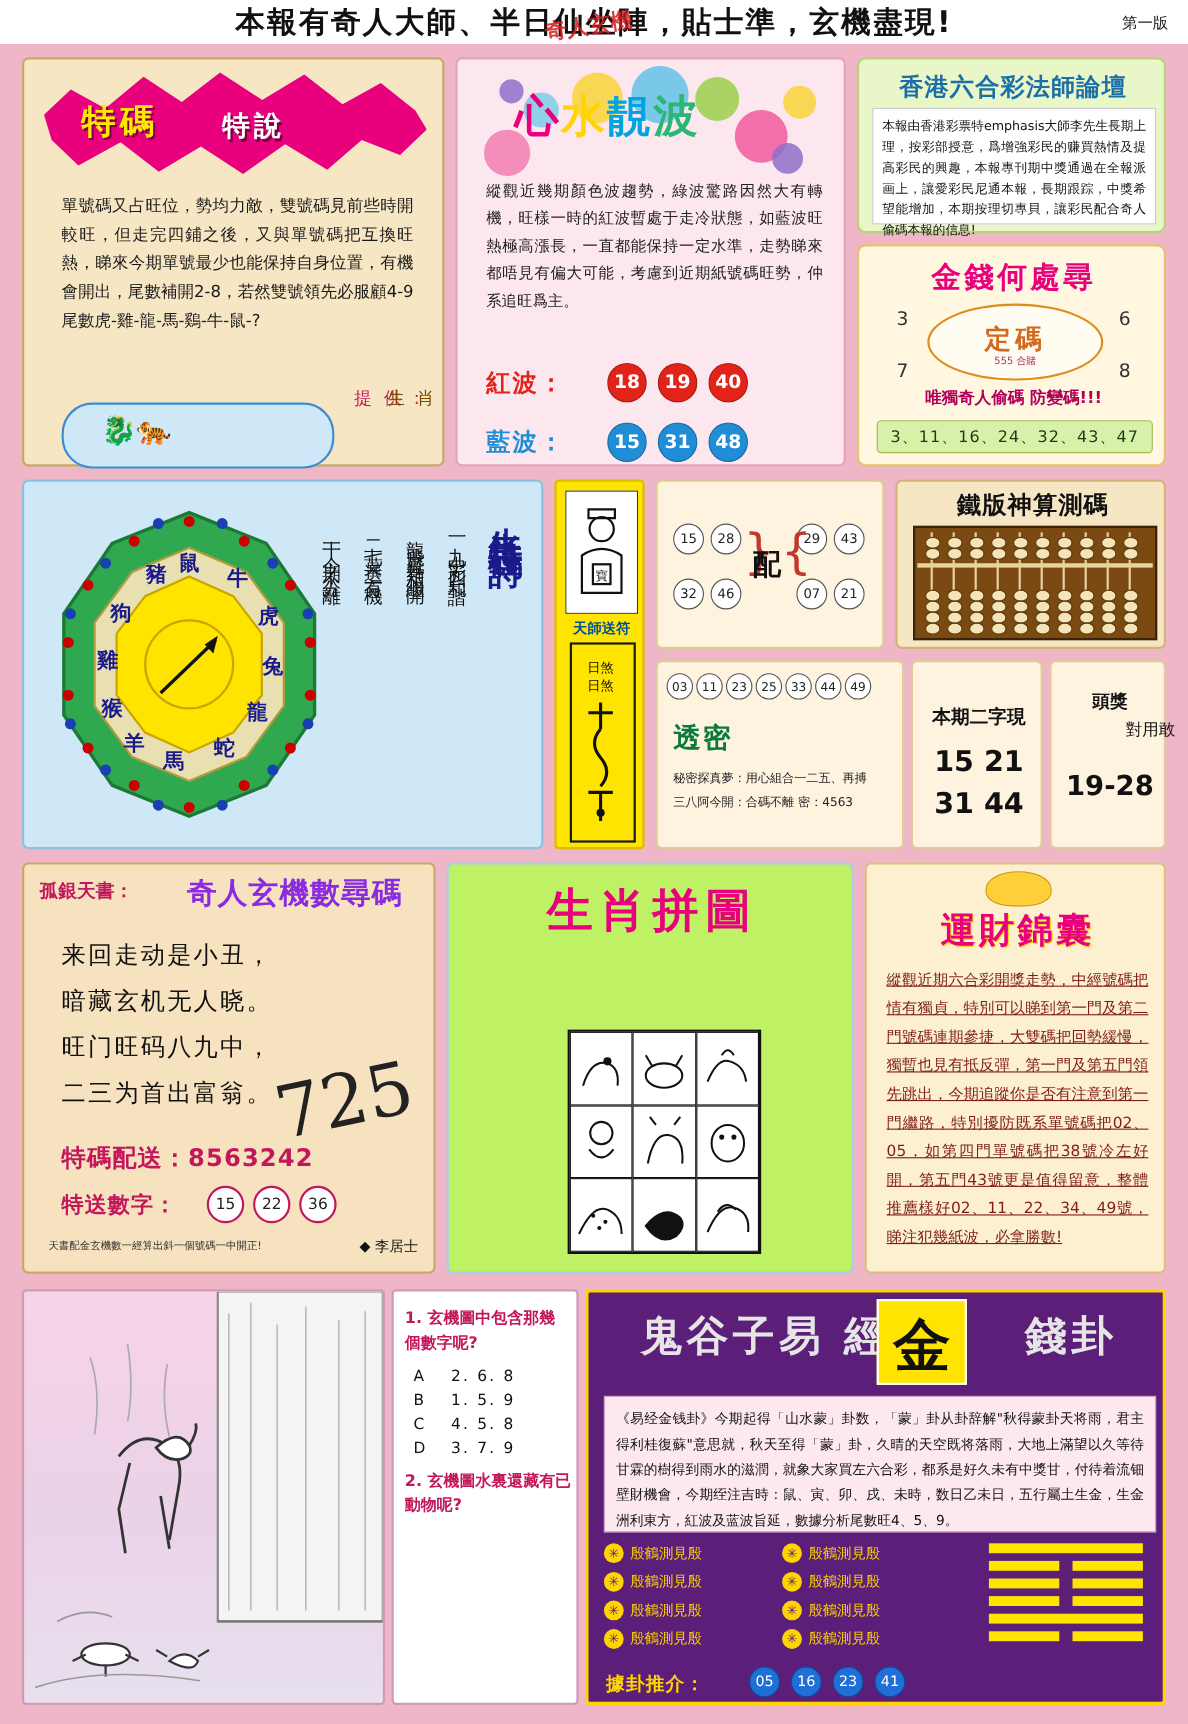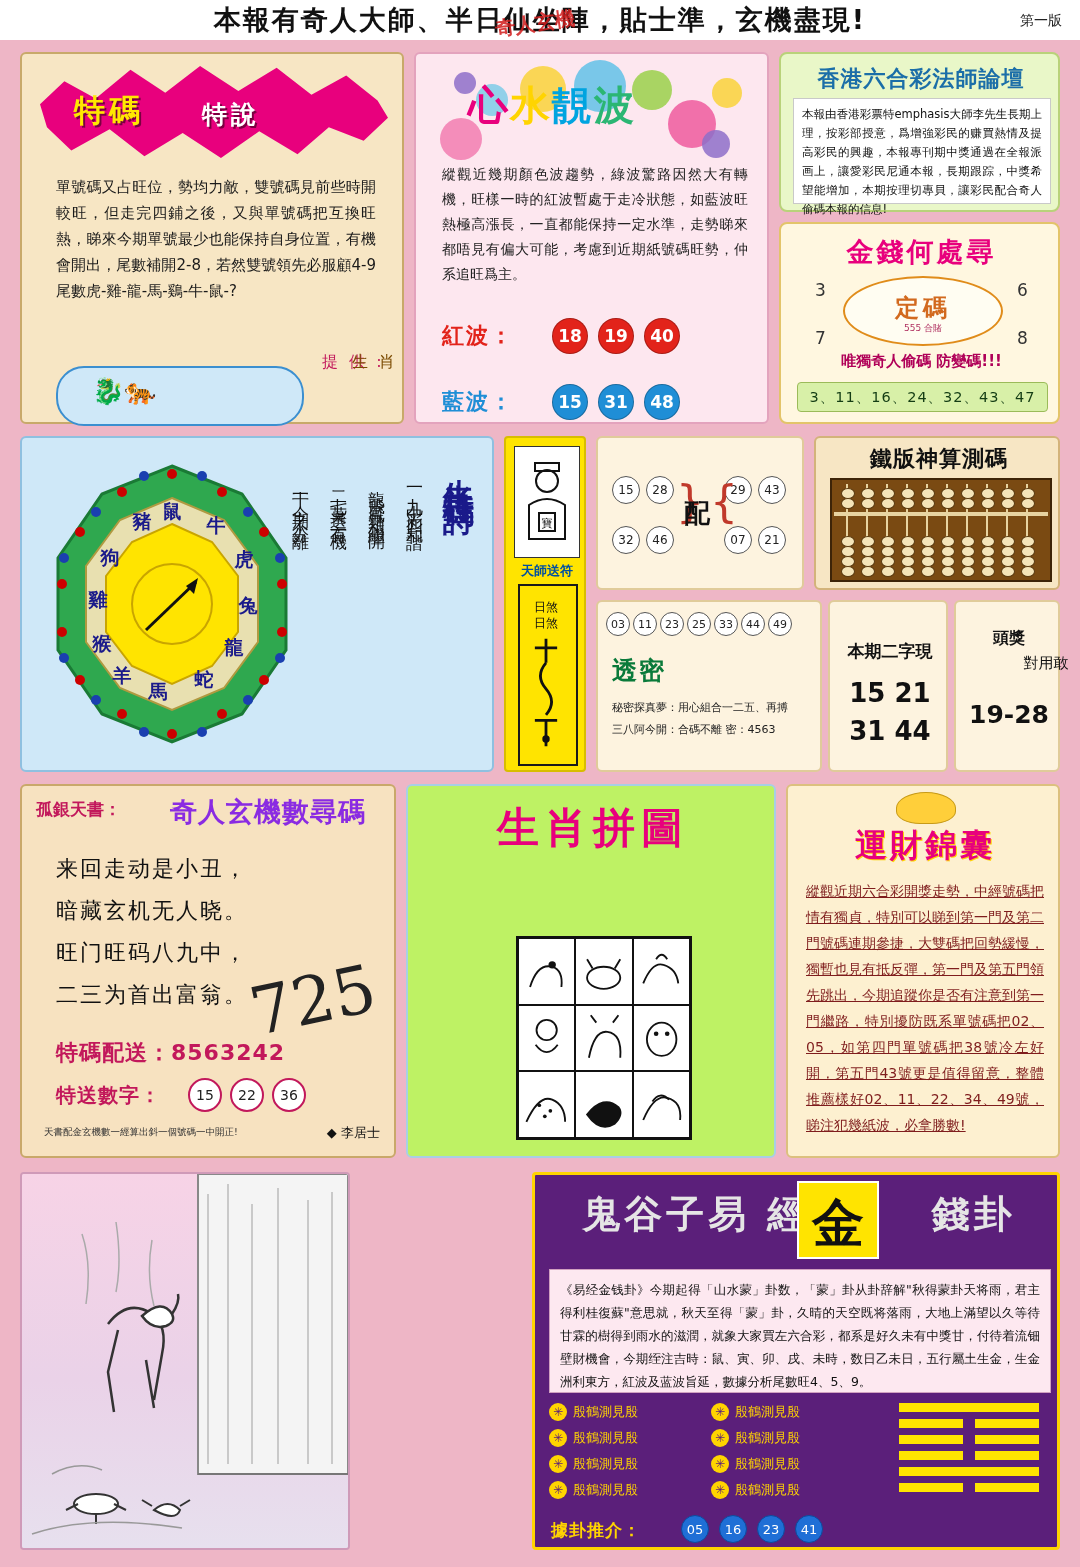--- a/index.html
+++ b/index.html
@@ -215,21 +215,21 @@
     <div class="bubble" style="left:252px;top:46px;width:48px;height:48px;background:#ef5a9e;"></div>
     <div class="bubble" style="left:296px;top:24px;width:30px;height:30px;background:#f9d23a;"></div>
     <div class="bubble" style="left:286px;top:76px;width:28px;height:28px;background:#8e6fc9;"></div>
     <div class="bubble" style="left:38px;top:18px;width:22px;height:22px;background:#8e6fc9;"></div>
 
     <div class="xs-title">
       <span>心</span><span>水</span><span>靚</span><span>波</span>
     </div>
     <div class="xs-body">縱觀近幾期顏色波趨勢，綠波驚路因然大有轉機，旺樣一時的紅波暫處于走冷狀態，如藍波旺熱極高漲長，一直都能保持一定水準，走勢睇來都唔見有偏大可能，考慮到近期紙號碼旺勢，仲系追旺爲主。</div>
 
-    <div class="wave-row" style="left:26px;top:264px;justify-content:space-between;">
+    <div class="wave-row" style="left:26px;top:276px;justify-content:space-between;">
       <div class="wave-lbl" style="color:#e2231a;">紅波：</div>
       <div class="ball red">18</div>
       <div class="ball red">19</div>
       <div class="ball red">40</div>
     </div>
     <div class="wave-row" style="left:26px;top:330px;">
       <div class="wave-lbl" style="color:#1f8ed6;">藍波：</div>
       <div class="ball blue">15</div>
       <div class="ball blue">31</div>
       <div class="ball blue">48</div>
@@ -557,20 +557,32 @@
       <path d="M150 140 q8 -12 6 -20" stroke="#333" stroke-width="2.5" fill="none"></path>
       <ellipse cx="74" cy="330" rx="22" ry="10" fill="#fff" stroke="#333" stroke-width="2"></ellipse>
       <path d="M56 330 l-12 6 M92 330 l12 6 M74 340 v10" stroke="#333" stroke-width="2"></path>
       <path d="M132 336 q14 -12 26 0 q-4 12 -26 0z" fill="#fff" stroke="#333" stroke-width="2"></path>
       <path d="M130 332 l-10 -6 M158 332 l10 -6" stroke="#333" stroke-width="2"></path>
       <path d="M30 300 q26 -14 50 -4" stroke="#999" stroke-width="1.5" fill="none"></path>
       <path d="M10 360 q60 -20 150 -6" stroke="#999" stroke-width="1.5" fill="none"></path>
     </svg>
   </div>
 
+  <div class="panel" id="p-quiz">
+    <div class="qz-q" style="left:10px;top:14px;width:150px;">1. 玄機圖中包含那幾個數字呢?</div>
+    <div class="qz-opt" style="left:18px;top:66px;">A</div>
+    <div class="qz-opt" style="left:52px;top:66px;">2. 6. 8</div>
+    <div class="qz-opt" style="left:18px;top:88px;">B</div>
+    <div class="qz-opt" style="left:52px;top:88px;">1. 5. 9</div>
+    <div class="qz-opt" style="left:18px;top:110px;">C</div>
+    <div class="qz-opt" style="left:52px;top:110px;">4. 5. 8</div>
+    <div class="qz-opt" style="left:18px;top:132px;">D</div>
+    <div class="qz-opt" style="left:52px;top:132px;">3. 7. 9</div>
+    <div class="qz-q" style="left:10px;top:162px;width:152px;">2. 玄機圖水裏還藏有已動物呢?</div>
+  </div>
 
   <div class="panel" id="p-gui">
     <div class="gui-title">
       <span>鬼谷子易 經</span>
       <span style="display:inline-block;width:88px;"></span>
       <span>錢卦</span>
     </div>
     <div class="gui-gold">
       <span>金</span>
     </div>

